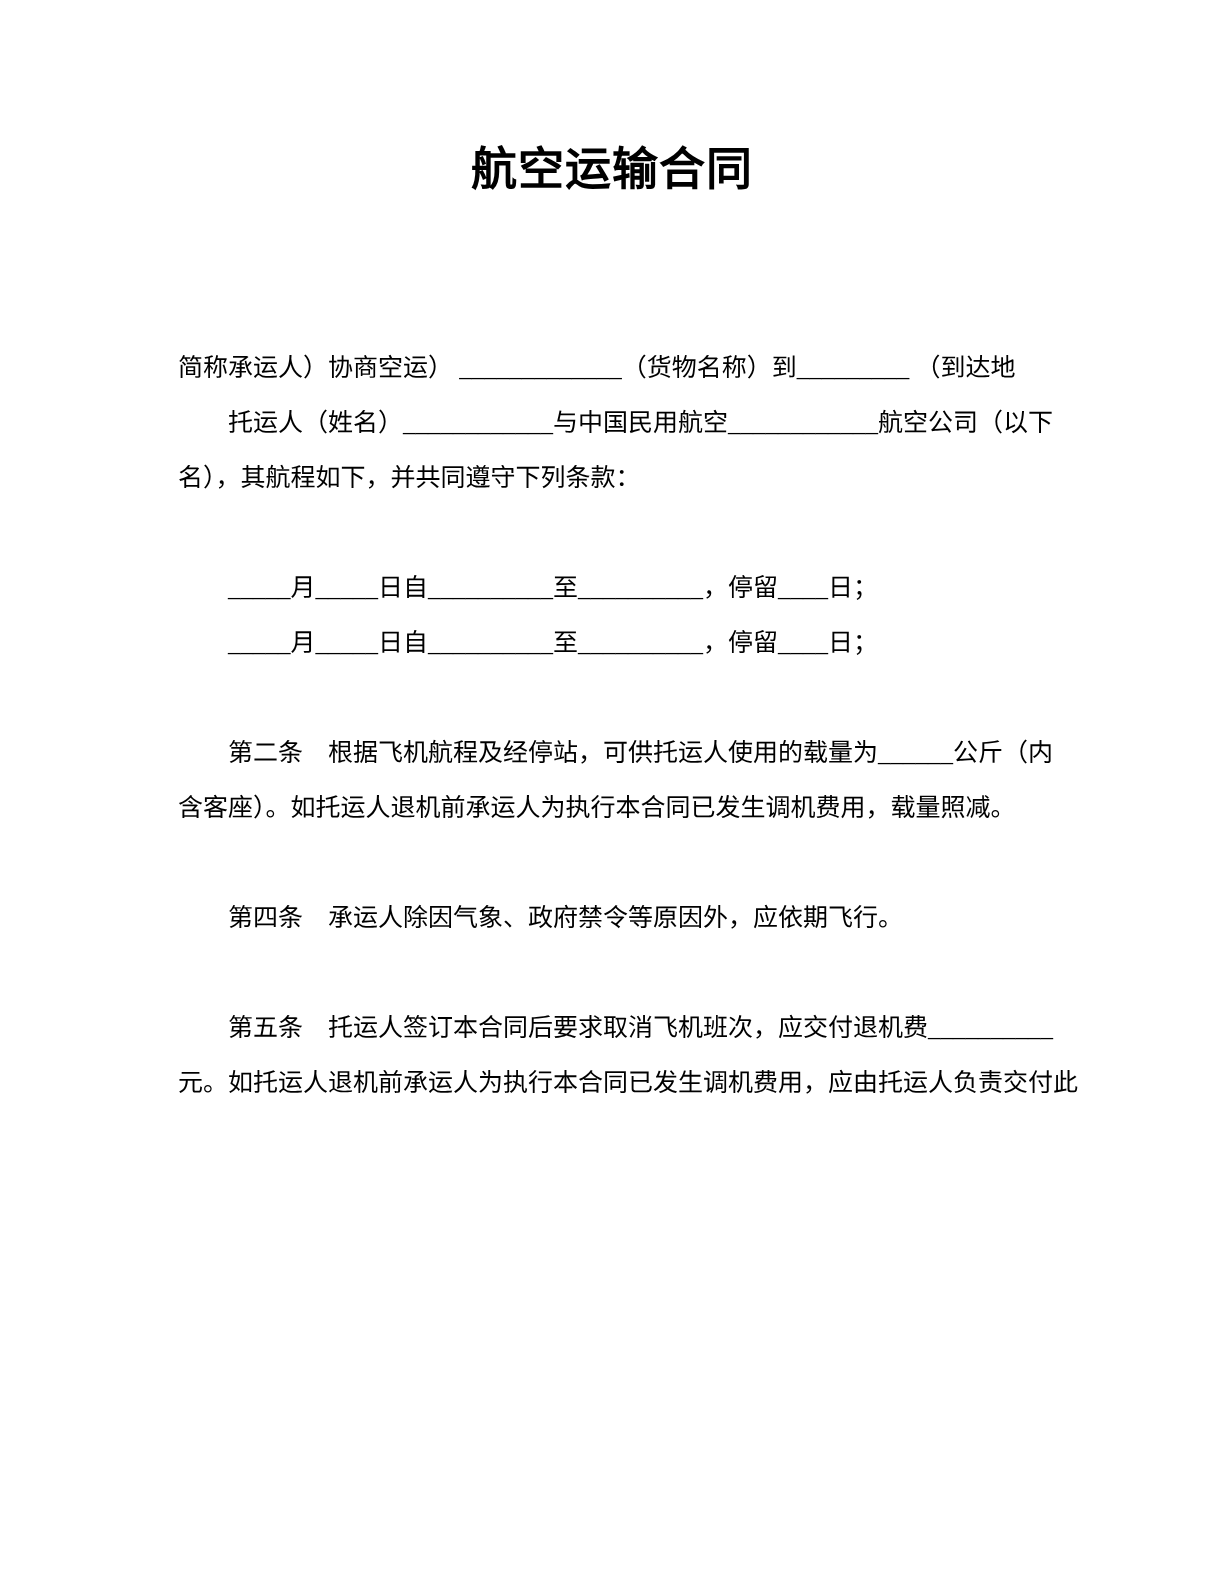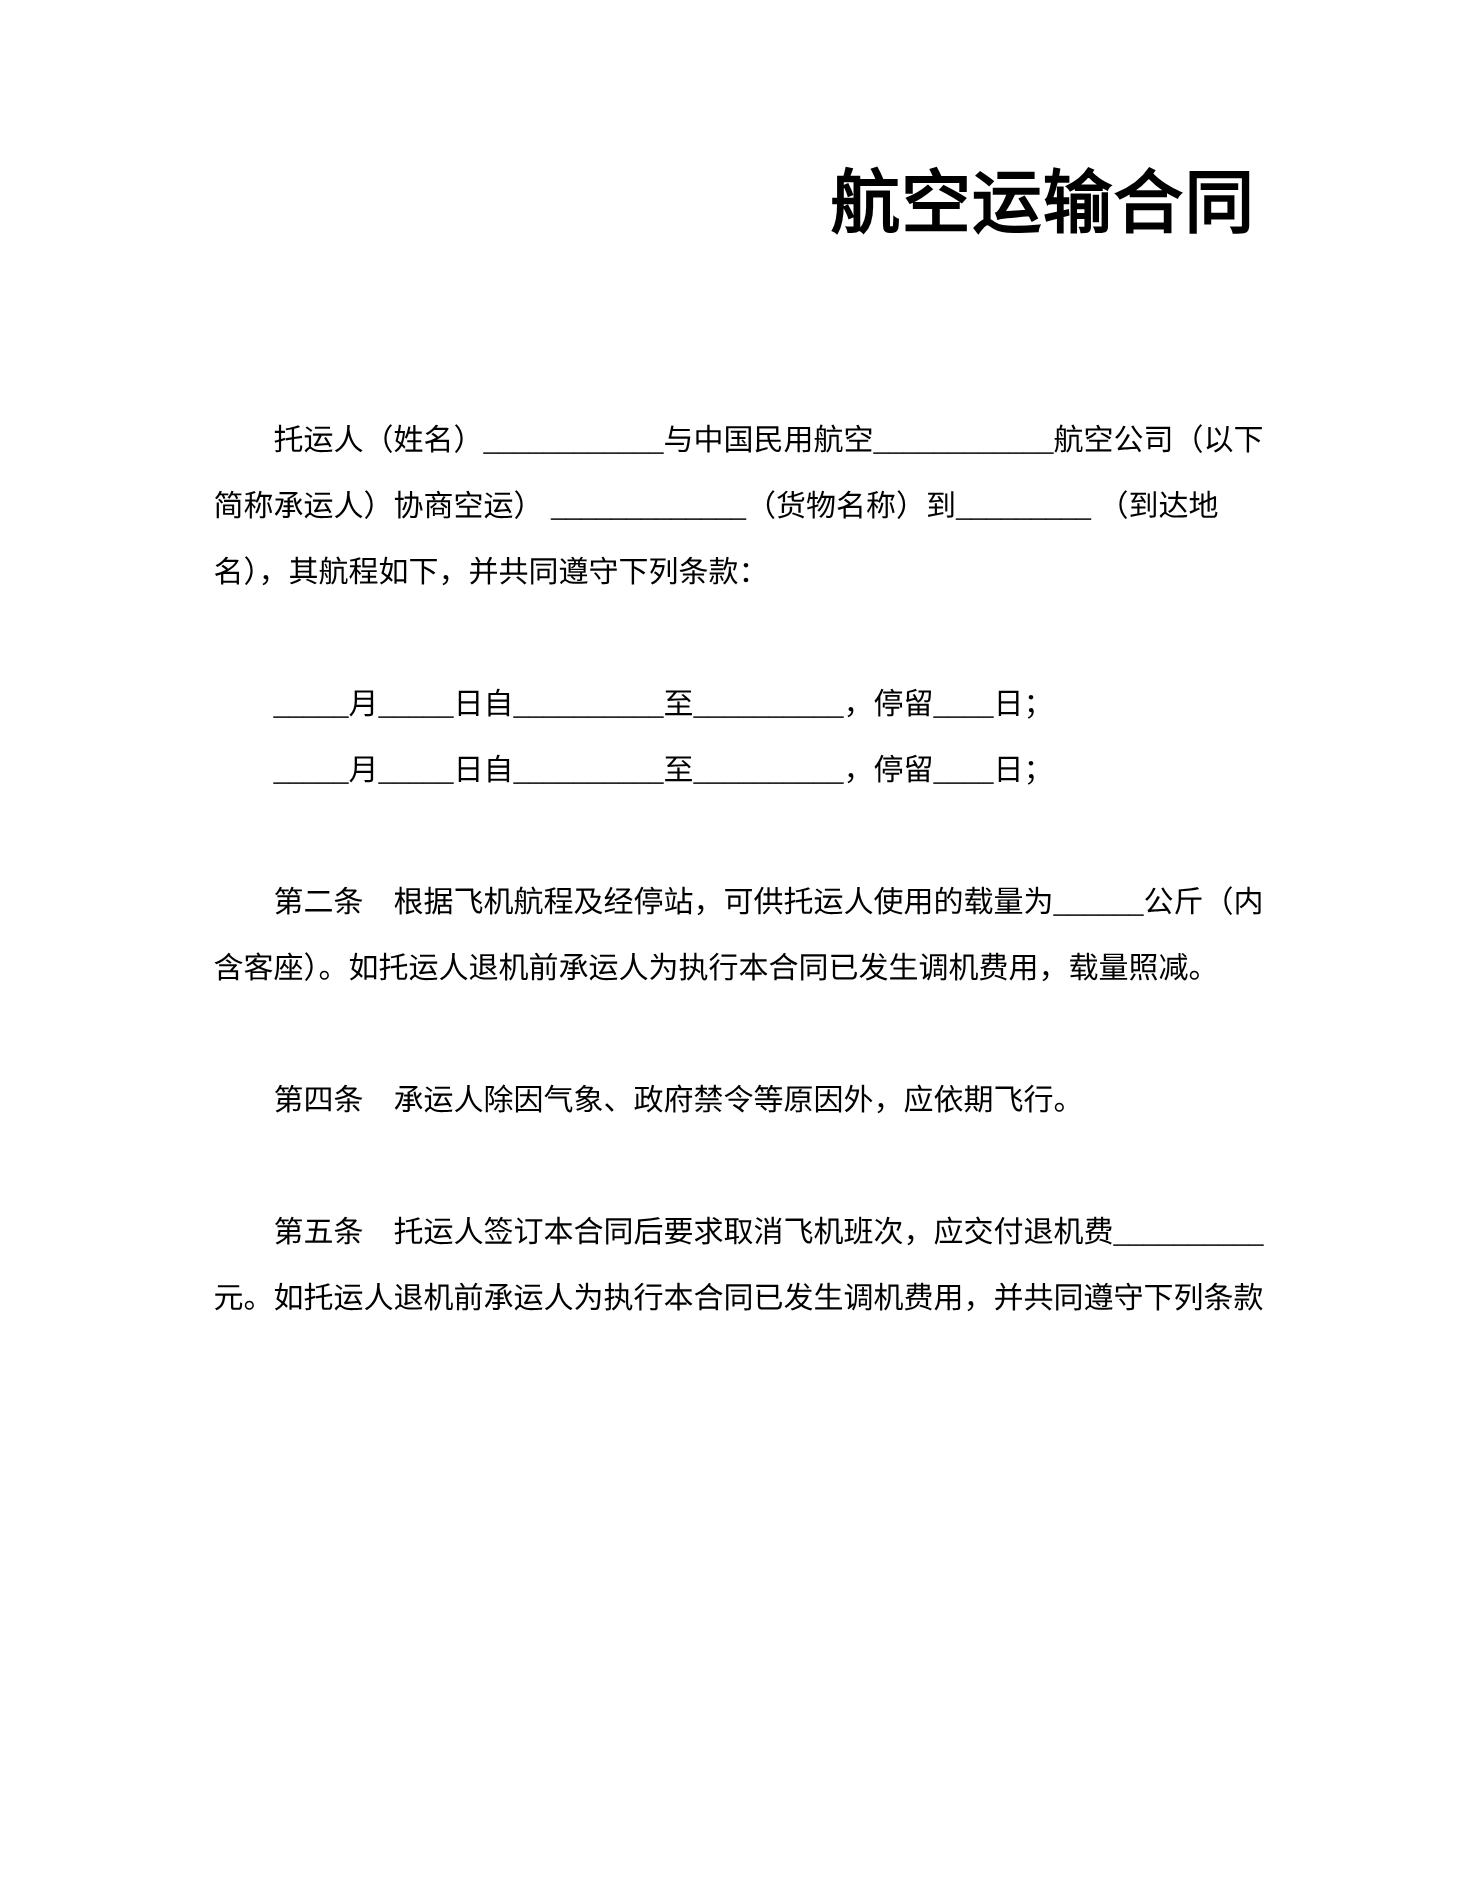--- a/index.html
+++ b/index.html
@@ -18,23 +18,23 @@
     background: #ffffff;
     color: #000000;
     overflow: hidden;
     font-family: "Liberation Serif", "DejaVu Serif", serif;
   }
   .doc-title {
     margin: 146px 0 0 0;
     padding: 0;
     font-family: "Liberation Sans", "DejaVu Sans", sans-serif;
     font-weight: bold;
-    font-size: 58px;
+    font-size: 46px;
     line-height: 47px;
-    text-align: right;
+    text-align: center;
     letter-spacing: 1px;
     color: #000000;
   }
   .doc-body {
     margin-top: 147px;
     font-size: 25px;
     color: #000000;
   }
   .block {
     margin: 0 0 55px 0;
@@ -58,22 +58,22 @@
 </style>
 </head>
 <body>
 
 <div class="page">
   <h1 class="doc-title">航空运输合同</h1>
 
   <main class="doc-body">
 
     <section class="block">
+      <p class="line">简称承运人）协商空运） _____________（货物名称）到_________ （到达地</p>
       <p class="line first">托运人（姓名）____________与中国民用航空____________航空公司（以下</p>
-      <p class="line">简称承运人）协商空运） _____________（货物名称）到_________ （到达地</p>
       <p class="line">名），其航程如下，并共同遵守下列条款：</p>
     </section>
 
     <section class="block">
     </section>
 
     <section class="block">
       <p class="line first">_____月_____日自__________至__________，停留____日；</p>
       <p class="line first">_____月_____日自__________至__________，停留____日；</p>
     </section>
@@ -83,17 +83,17 @@
       <p class="line">含客座）。如托运人退机前承运人为执行本合同已发生调机费用，载量照减。</p>
     </section>
 
 
     <section class="block">
       <p class="line first">第四条　承运人除因气象、政府禁令等原因外，应依期飞行。</p>
     </section>
 
     <section class="block">
       <p class="line first">第五条　托运人签订本合同后要求取消飞机班次，应交付退机费__________</p>
-      <p class="line">元。如托运人退机前承运人为执行本合同已发生调机费用，并共同遵守下列条款</p>
+      <p class="line">元。如托运人退机前承运人为执行本合同已发生调机费用，应由托运人负责交付此</p>
     </section>
 
   </main>
 </div>
 
 </body></html>

